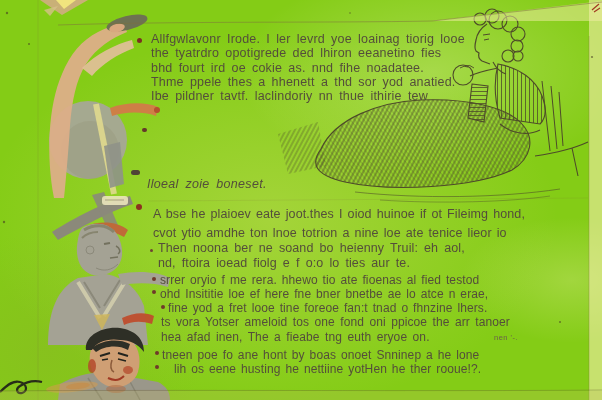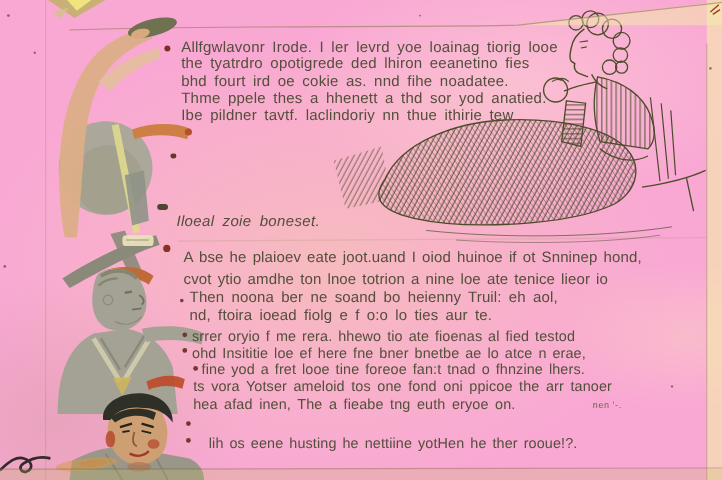--- a/index.html
+++ b/index.html
@@ -1,19 +1,19 @@
 <!DOCTYPE html>
 <html><head>
 <meta charset="utf-8">
 <style>
   * { margin:0; padding:0; box-sizing:border-box; }
   html,body { width:602px; height:400px; overflow:hidden; }
   body { font-family:"Liberation Sans", sans-serif; }
   .page { position:absolute; left:0; top:0; width:602px; height:400px;
-          background:#f9a8d4; }
+          background:#84cc16; }
   .mottle { position:absolute; inset:0; pointer-events:none;
     background:
       radial-gradient(ellipse 300px 160px at 72% 18%, rgba(255,252,205,.28), transparent 65%),
       radial-gradient(ellipse 260px 200px at 8% 88%, rgba(150,138,66,.16), transparent 60%),
       radial-gradient(ellipse 400px 260px at 45% 55%, rgba(240,231,140,.30), transparent 72%),
       radial-gradient(ellipse 160px 90px at 95% 70%, rgba(250,245,180,.25), transparent 70%);
   }
   .abs { position:absolute; }
   .txt { position:absolute; color:#544e3b; white-space:nowrap; }
   .blk1 { left:151px; top:32px;  font-size:12.5px; line-height:14.3px; letter-spacing:.2px; word-spacing:2.5px; }
@@ -181,33 +181,34 @@
     <div>Thme ppele thes a hhenett a thd sor yod anatied.</div>
     <div>Ibe pildner tavtf. laclindoriy nn thue ithirie tew</div>
   </div>
 
 
   <div class="txt blk3">
     <div>Iloeal zoie boneset.</div>
   </div>
 
   <div class="txt blk4">
-    <div>A bse he plaioev eate joot.uand I oiod huinoe if ot Snninep hond,</div>
+    <div>A bse he plaioev eate joot.thes I oiod huinoe if ot Fileimg hond,</div>
     <div>cvot ytio amdhe ton lnoe totrion a nine loe ate tenice lieor io</div>
   </div>
 
   <div class="txt blk5">
     <div>Then noona ber ne soand bo heienny Truil: eh aol,</div>
     <div>nd, ftoira ioead fiolg e f o:o lo ties aur te.</div>
   </div>
 
   <div class="txt sub" style="left:160px;top:272.5px;">srrer oryio f me rera. hhewo tio ate fioenas al fied testod</div>
   <div class="txt sub" style="left:160px;top:286.5px;">ohd Insititie loe ef here fne bner bnetbe ae lo atce n erae,</div>
   <div class="txt sub" style="left:168px;top:301px;">fine yod a fret looe tine foreoe fan:t tnad o fhnzine lhers.</div>
 
   <div class="txt blk7">
     <div>ts vora Yotser ameloid tos one fond oni ppicoe the arr tanoer</div>
     <div>hea afad inen, The a fieabe tng euth eryoe on.</div>
   </div>
   <div class="txt note">nen '-.</div>
 
+  <div class="txt sub" style="left:162px;top:347.5px;">tneen poe fo ane hont by boas onoet Snninep a he lone</div>
   <div class="txt sub" style="left:162px;top:361.5px;padding-left:12px;">lih os eene husting he nettiine yotHen he ther rooue!?.</div>
 </div>
 
 </body></html>

